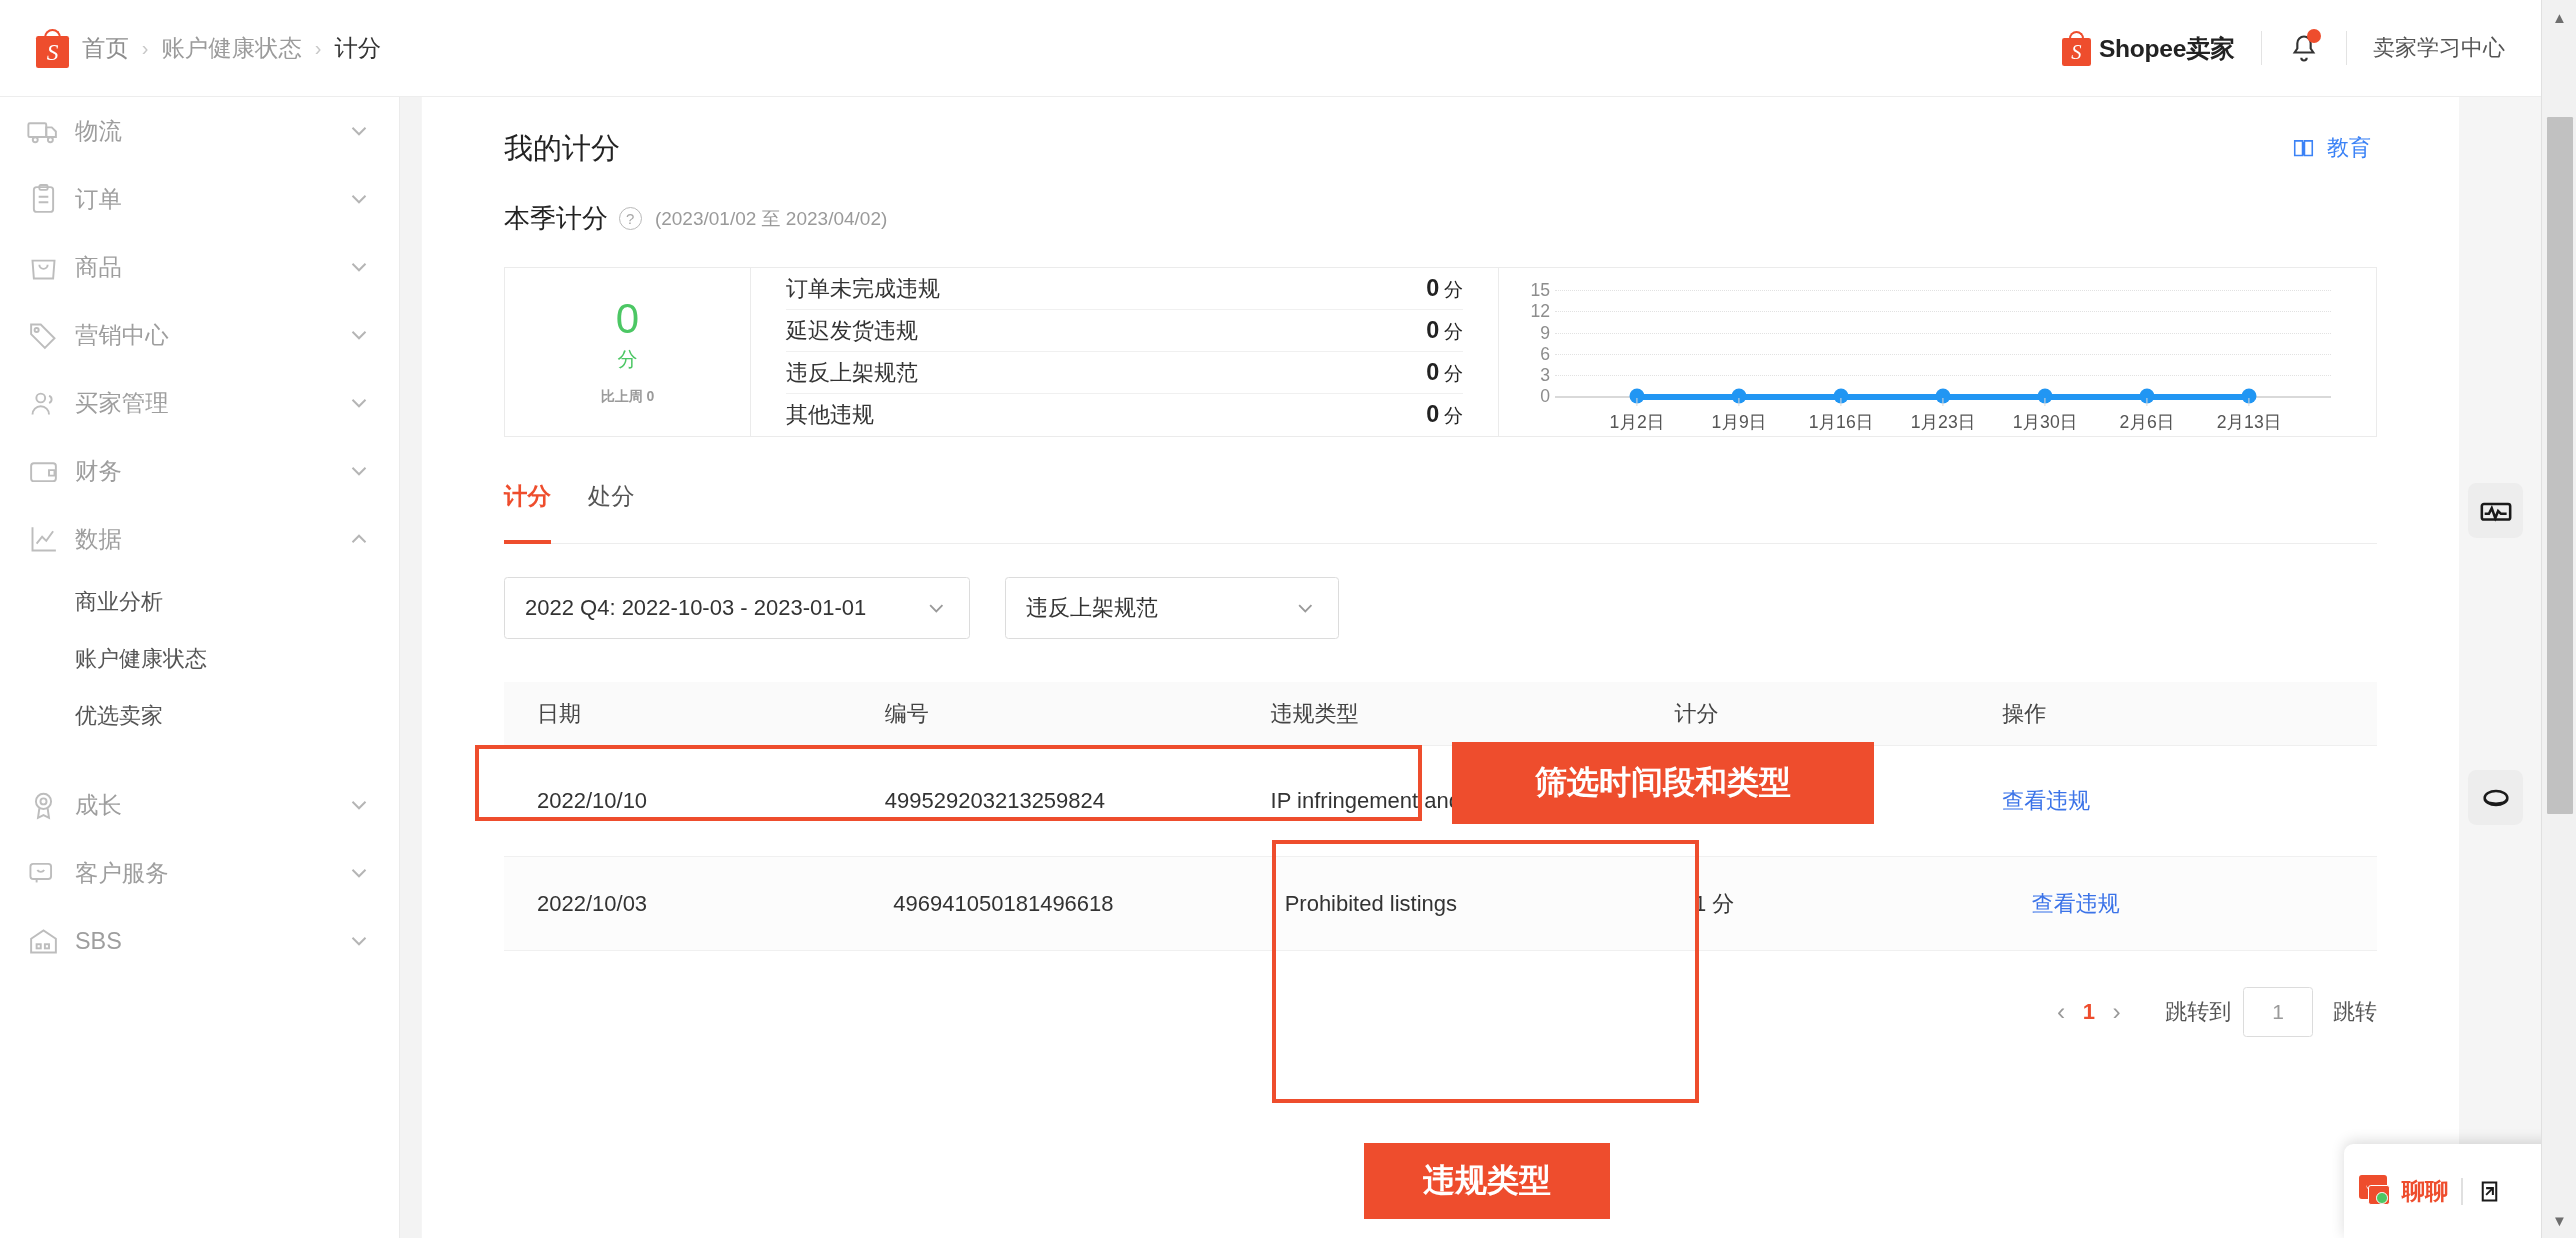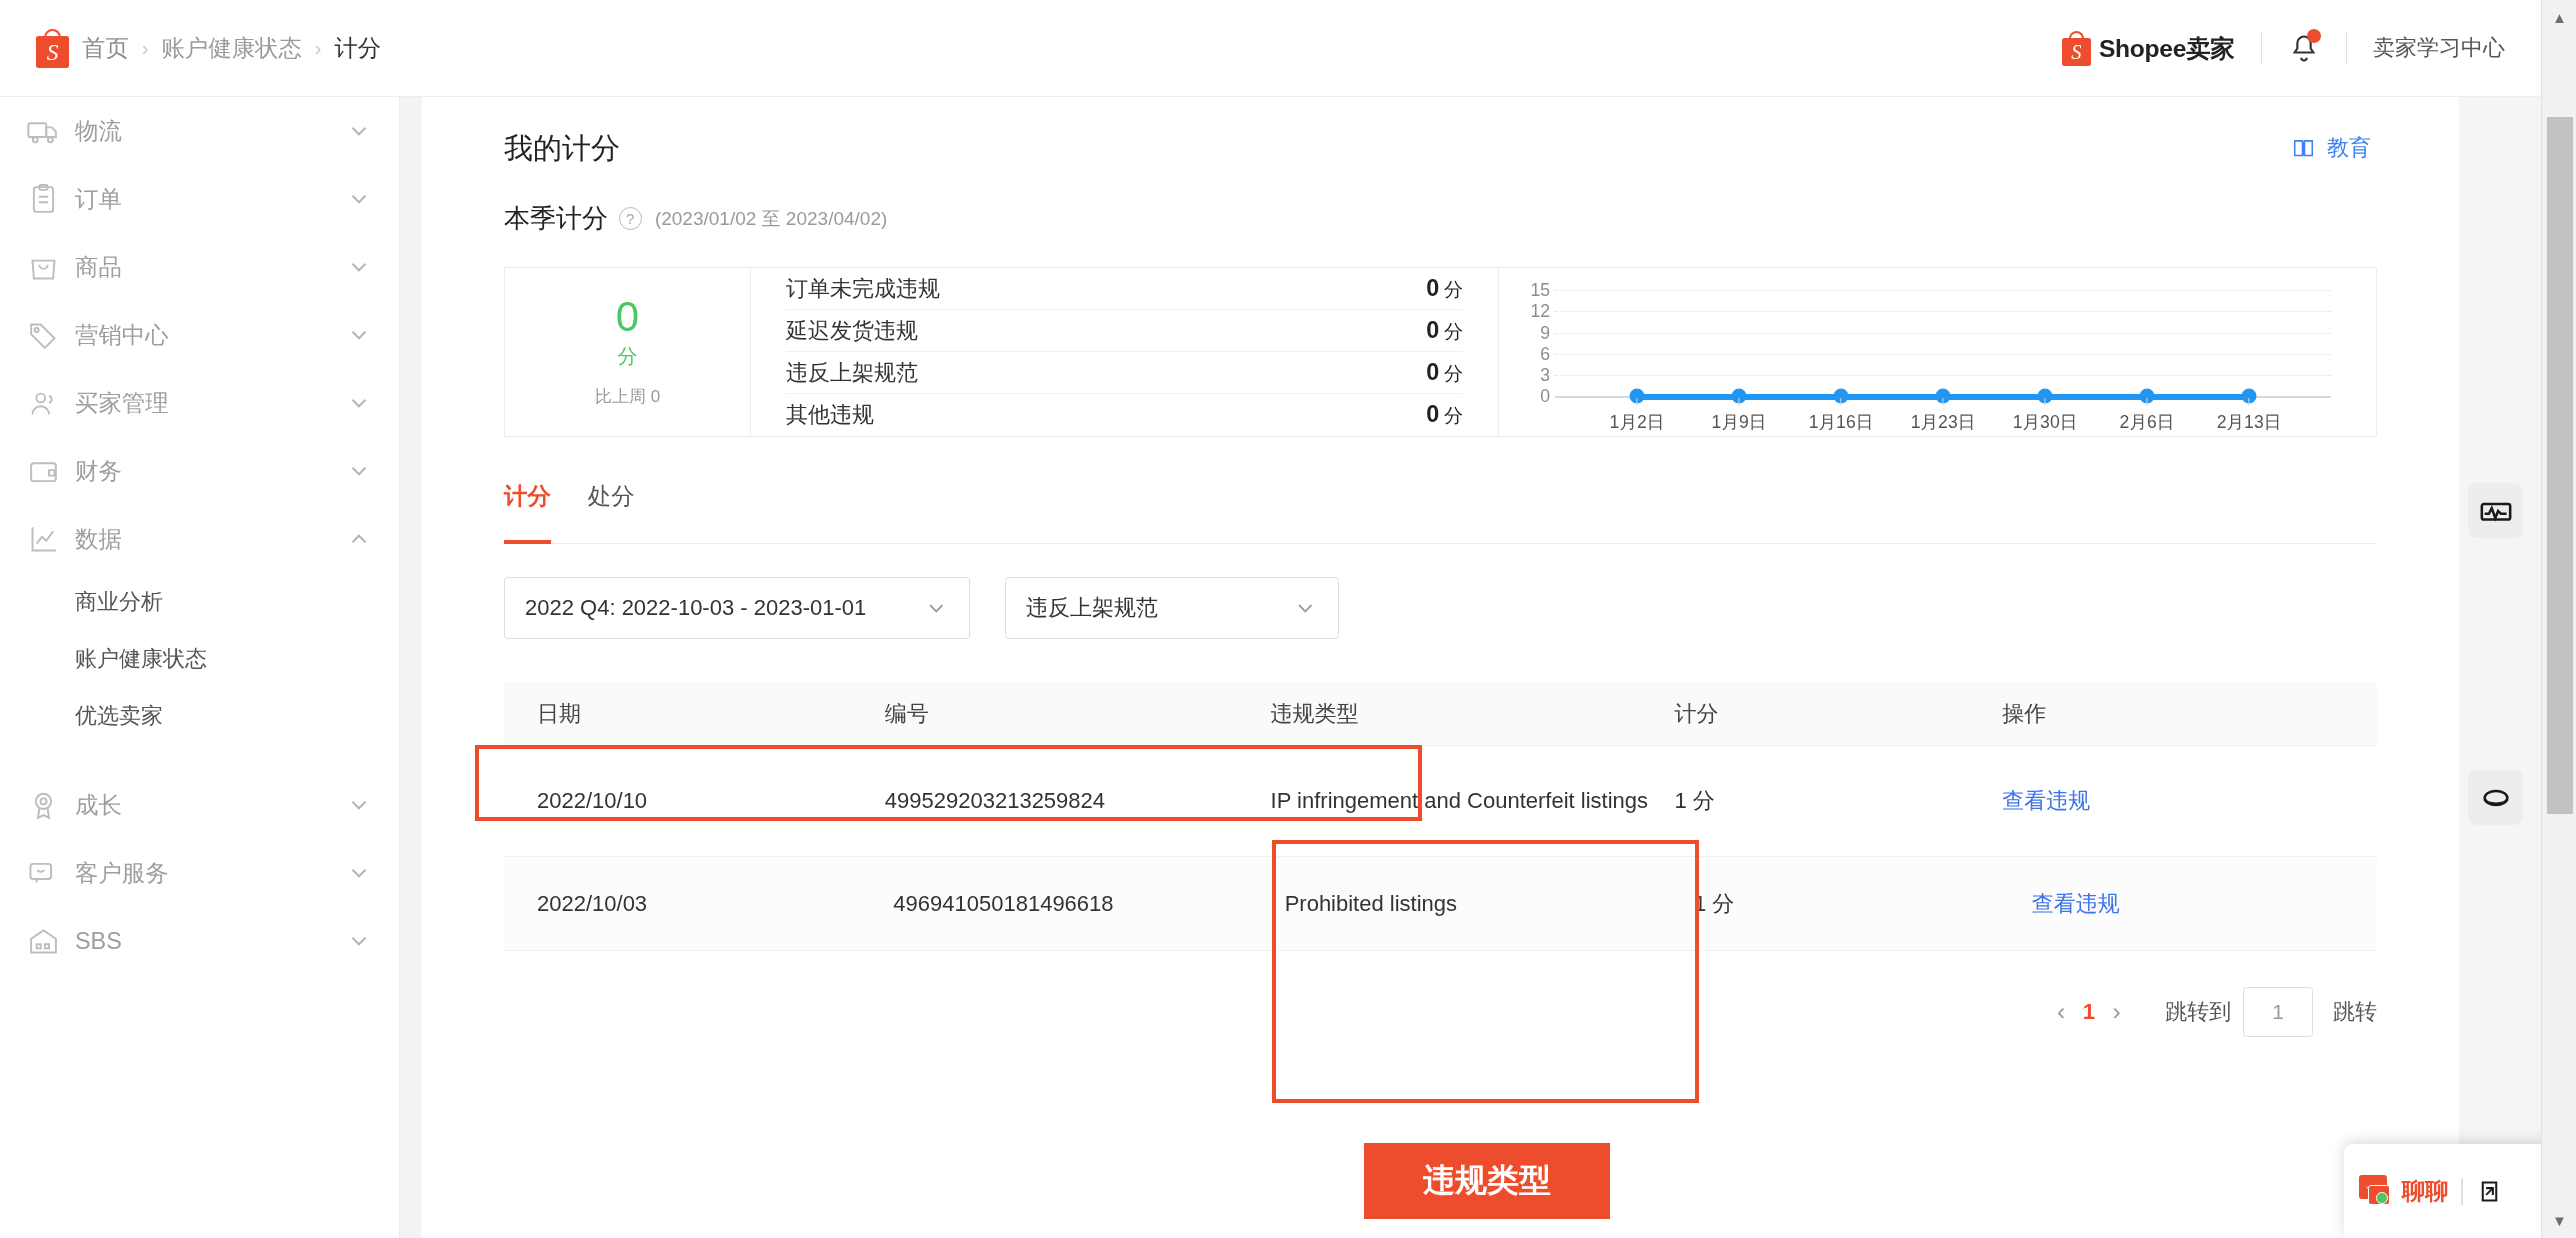--- a/index.html
+++ b/index.html
@@ -103,21 +103,21 @@
   .summary-box {
     position:absolute; left:82px; top:170px; width:1873px; height:170px;
     border:0.6px solid #ebebeb; display:flex; background:#fff;
   }
   .score-col {
     width:246px; border-right:0.6px solid #ebebeb; display:flex; flex-direction:column;
     align-items:center; justify-content:center;
   }
   .score-num { font-size:42px; color:#4cc764; line-height:1; font-weight:400;}
   .score-unit { font-size:20px; color:#4cc764; margin-top:5.9px;}
-  .score-cmp { font-size:17px; color:#9a9a9a; margin-top:15px;}
+  .score-cmp { font-size:14px; color:#9a9a9a; margin-top:15px;font-weight:bold;}
   .viol-col { flex:1; display:flex; flex-direction:column; padding: 0 35px 0 35px; justify-content:center;}
   .viol-row {
     height:42px; display:flex; align-items:center; justify-content:space-between;
     border-bottom:0.6px solid #f0f0f0; font-size:22px; color:#333;
   }
   .viol-row:last-child { border-bottom:none; }
   .viol-val { font-size:22px; color:#222; }
   .viol-val b { font-weight:700; font-size:23.4px; }
   .viol-val span { font-size:19px; margin-left:4.7px;}
   .chart-col { width:878px; border-left:0.6px solid #ebebeb; position:relative;}
@@ -570,20 +570,21 @@
         <span class="arw">›</span>
         <span class="jumpto">跳转到</span>
         <span class="jinput">1</span>
         <span class="jbtn">跳转</span>
       </div>
 
     </div>
   </div>
 
   <div class="hl-box" style="left:475px; top:745px; width:947px; height:76px;"></div>
+  <div class="anno" style="left:1452px; top:742px; width:422px; height:82px; font-size:32px;">筛选时间段和类型</div>
 
   <div class="hl-box" style="left:1272px; top:840px; width:427px; height:263px;"></div>
   <div class="anno" style="left:1364px; top:1143px; width:246px; height:76px; font-size:32px;">违规类型</div>
 
   <div class="float-btn" style="left:2468px; top:483px;">
     <span>
         <svg viewBox="0 0 24 24" fill="none" stroke="#1a1a1a" stroke-width="1.8">
           <rect x="2" y="7" width="20" height="11" rx="1.5"></rect>
           <path d="M4 14l3 0 2-4 2.5 7 2-5 2 2h4"></path>
         </svg>

